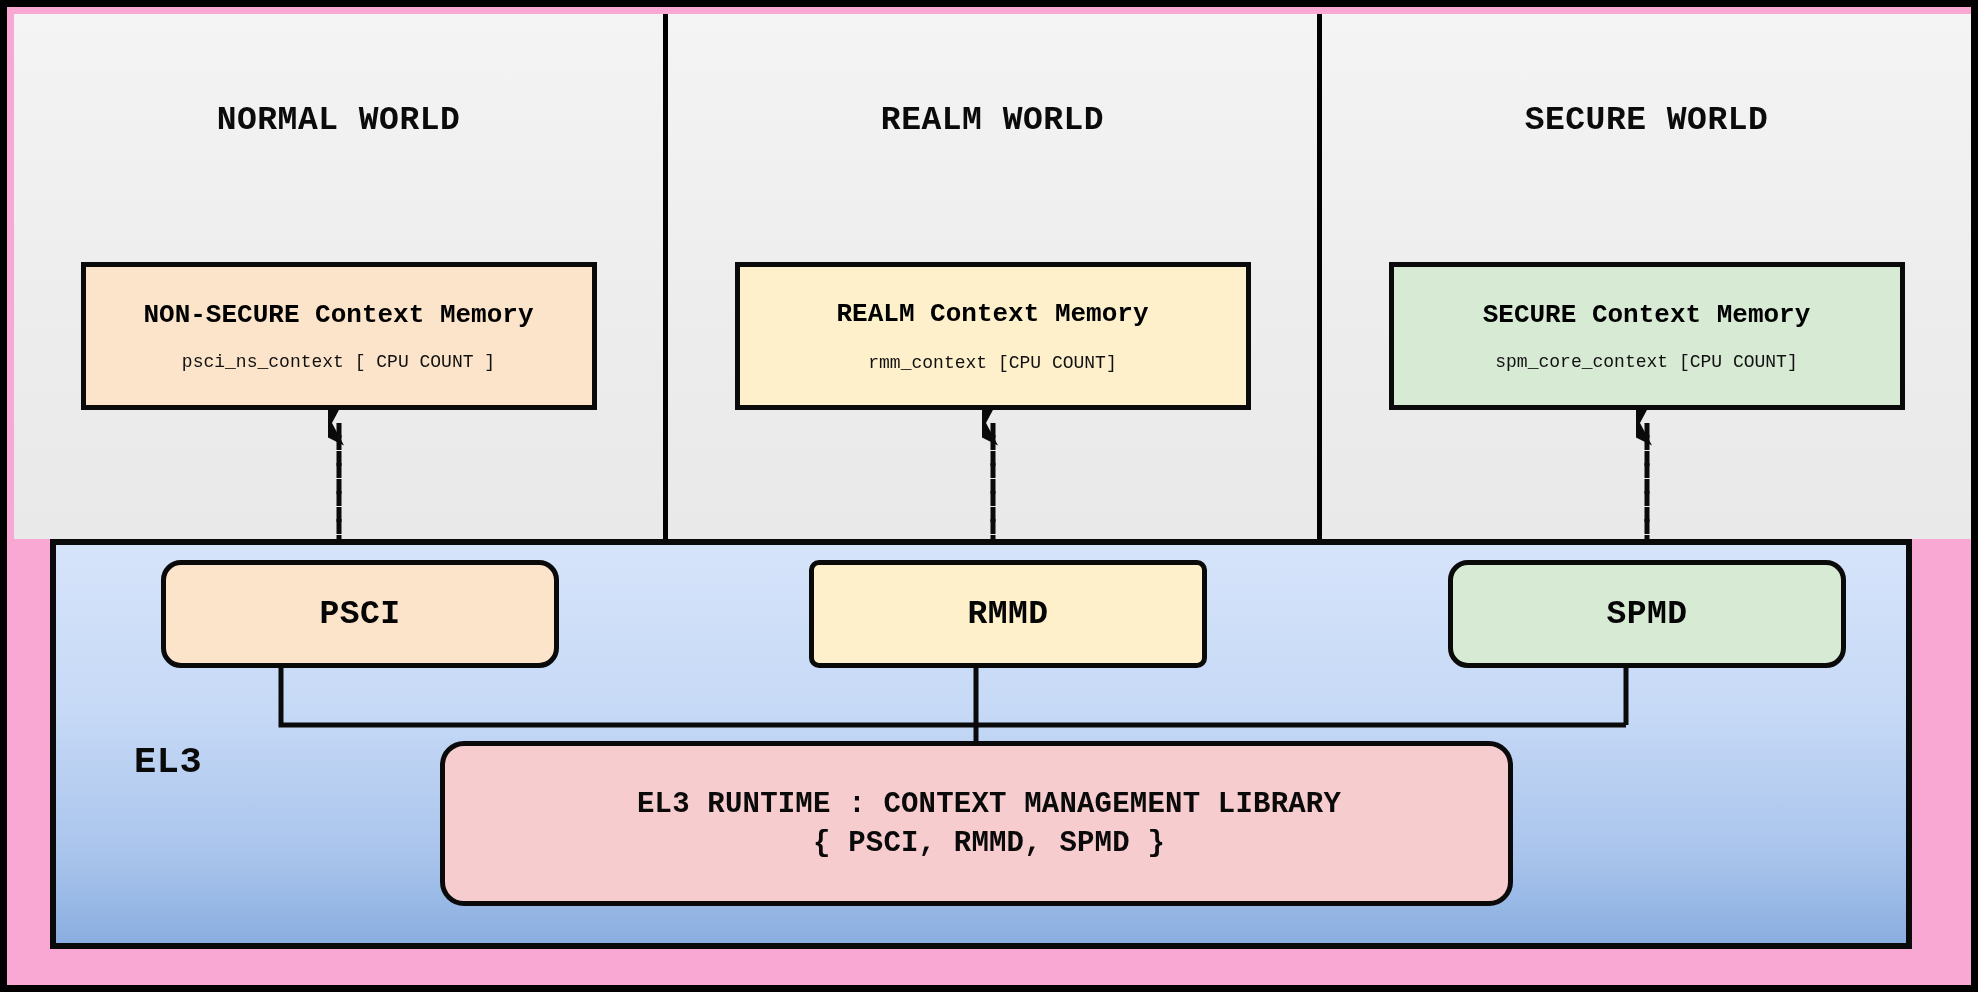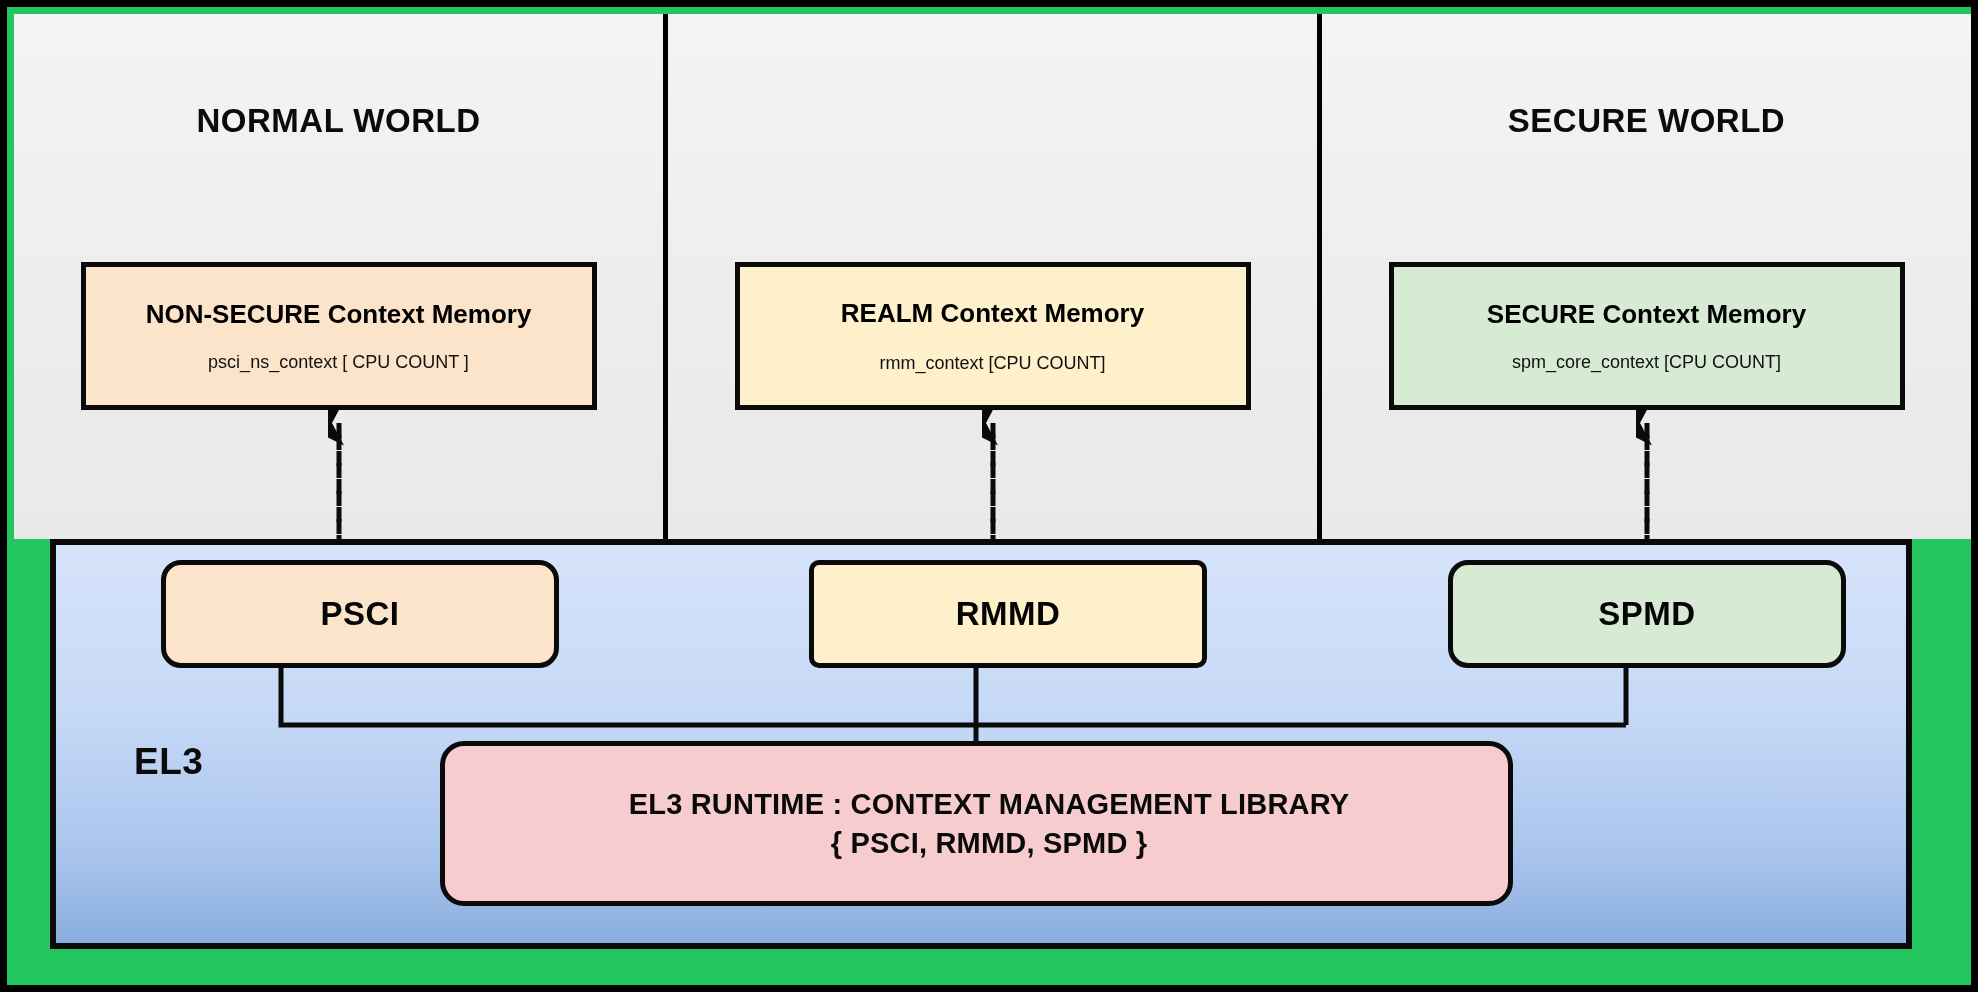--- a/index.html
+++ b/index.html
@@ -4,24 +4,24 @@
 <style>
   html, body {
     margin: 0;
     padding: 0;
     background: #ffffff;
   }
   #canvas {
     position: relative;
     width: 1978px;
     height: 992px;
-    background: #22c55e;
+    background: #f9a8d4;
     border: 7px solid #000000;
     box-sizing: border-box;
-    font-family: Liberation Sans, sans-serif;
+    font-family: Liberation Mono, monospace;
     overflow: hidden;
   }
 
   
   .worlds-strip {
     position: absolute;
     left: 7px;
     top: 7px;
     width: 1957px;
     height: 525px;
@@ -196,20 +196,21 @@
           <marker id="arrDn1" markerWidth="9" markerHeight="9" refX="4.5" refY="8" orient="auto" markerUnits="strokeWidth">
             <path d="M4.5 0 L9 9 L4.5 6.6 L0 9 Z" fill="#0a0a0a"></path>
           </marker>
         </defs>
         <line x1="11" y1="152" x2="11" y2="13" stroke="#0a0a0a" stroke-width="5" stroke-dasharray="15,13" marker-end="url(#arrUp1)"></line>
         <line x1="11" y1="13" x2="11" y2="152" stroke="#0a0a0a" stroke-width="5" stroke-dasharray="15,13" marker-end="url(#arrDn1)"></line>
       </svg>
     </div>
 
     <div class="world-col">
+      <div class="world-title">REALM WORLD</div>
 
       <div class="ctx-box realm">
         <div class="ctx-title">REALM Context Memory</div>
         <div class="ctx-sub">rmm_context [CPU COUNT]</div>
       </div>
 
       <svg class="dashed-arrow" viewBox="0 0 22 165" preserveAspectRatio="none">
         <defs>
           <marker id="arrUp2" markerWidth="9" markerHeight="9" refX="4.5" refY="8" orient="auto" markerUnits="strokeWidth">
             <path d="M4.5 0 L9 9 L4.5 6.6 L0 9 Z" fill="#0a0a0a"></path>

